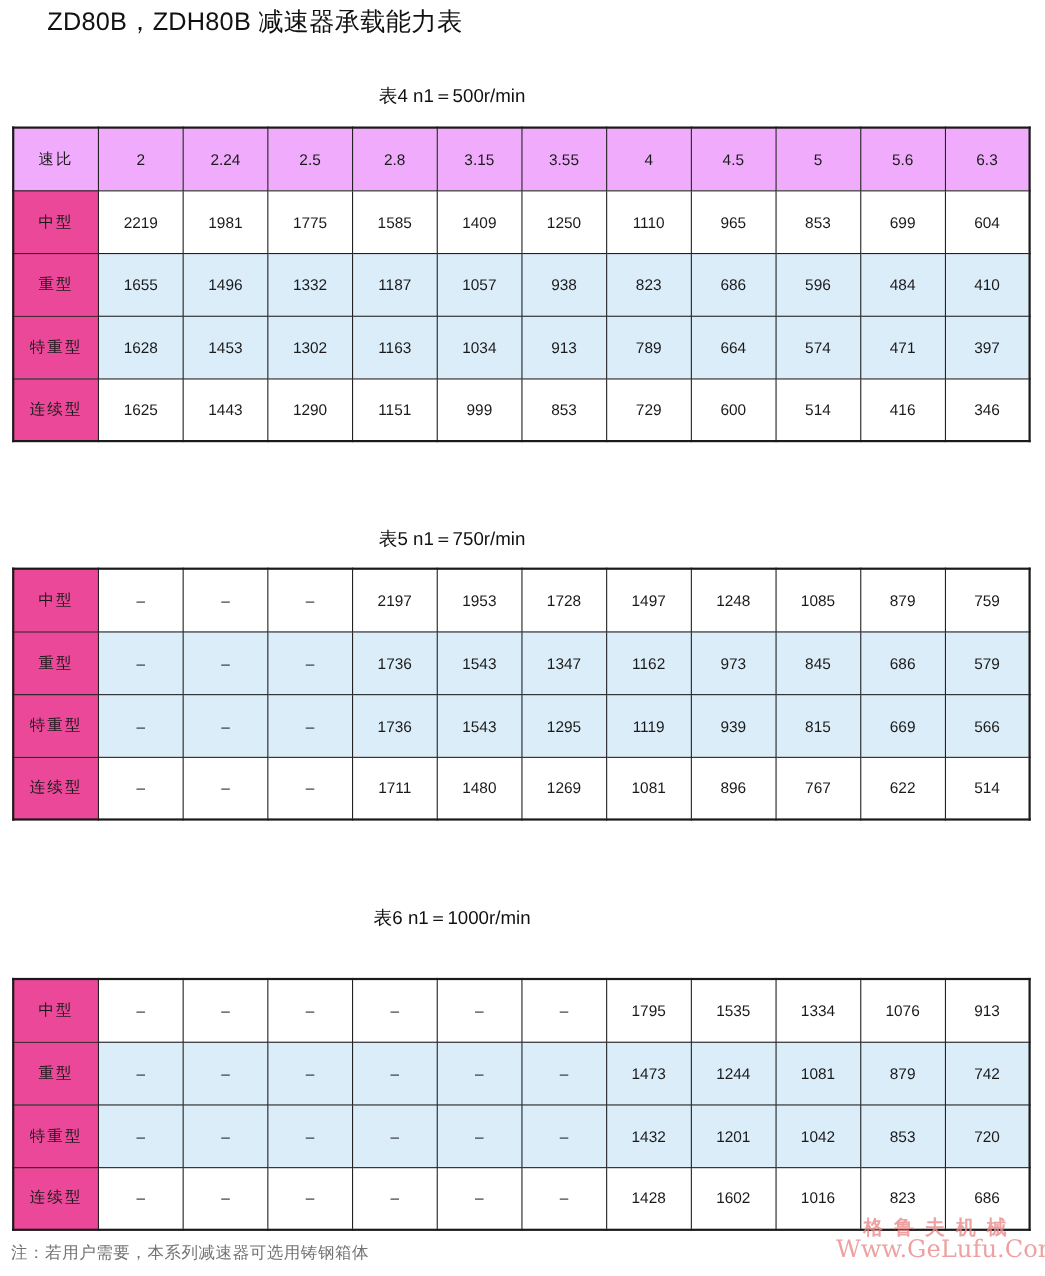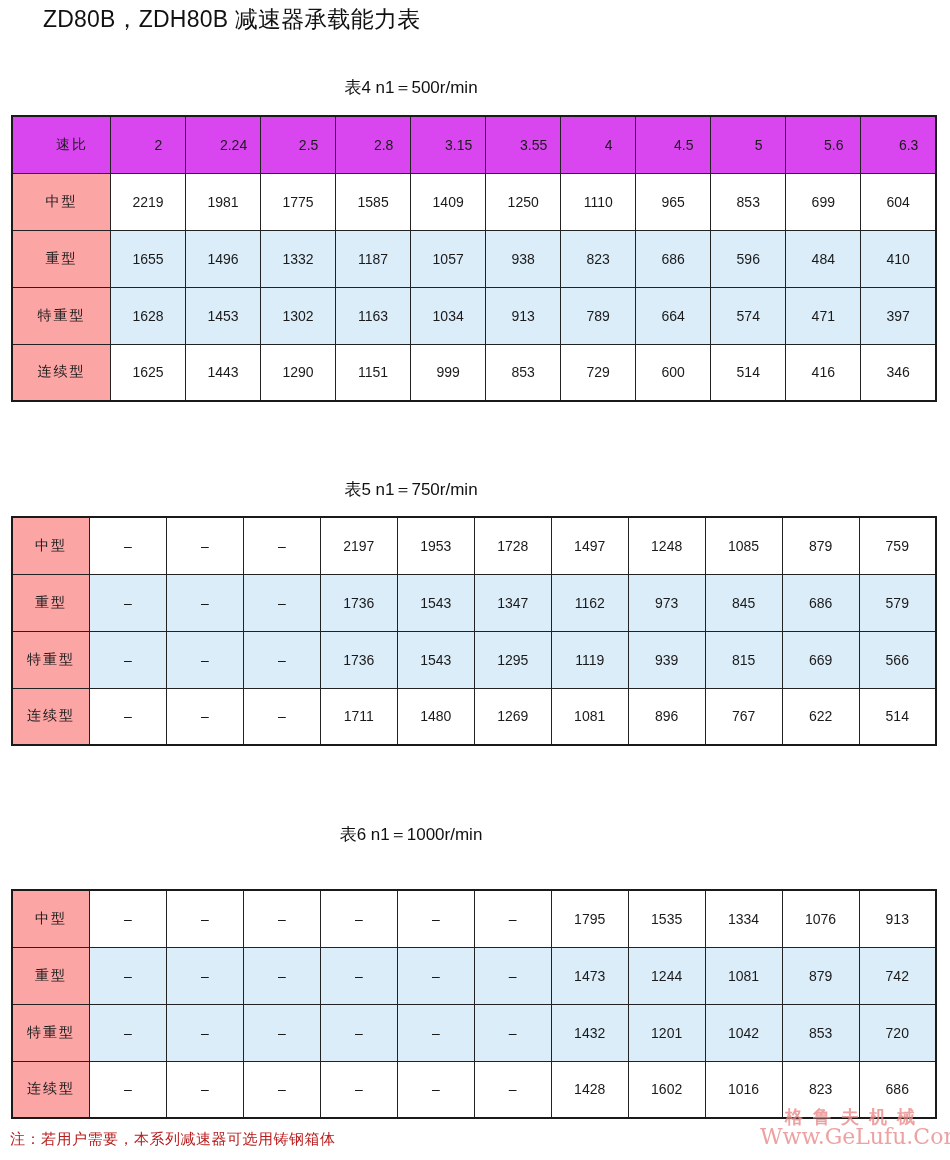--- a/index.html
+++ b/index.html
@@ -16,25 +16,25 @@
     position: absolute; left: 0; width: 822px; text-align: center; font-size: 17px; color: #111;
   }
   table.cap {
     position: absolute; left: 11px; width: 926px; border-collapse: collapse; table-layout: fixed;
     border: 2px solid #1a1a1a;
   }
   table.cap td {
     border: 1.5px solid #222; text-align: center; vertical-align: middle; font-size: 14px;
     padding: 0; color: #1a1a1a;
   }
-  table.cap td.rowhead { background: #fca5a5; width: 76px; letter-spacing: 2px; }
-  table.cap tr.hdr td { background: #d946ef; padding-left: 21px; }
+  table.cap td.rowhead { background: #ec4899; width: 76px; letter-spacing: 2px; }
+  table.cap tr.hdr td { background: #f0abfc; }
   table.cap tr.blue td.val { background: #dcedfa; }
   .note {
-    position: absolute; left: 10px; top: 1130px; font-size: 15px; color: #b91c1c; letter-spacing: 0.5px;
+    position: absolute; left: 10px; top: 1130px; font-size: 15px; color: #737373; letter-spacing: 0.5px;
   }
   .watermark {
     position: absolute; left: 760px; top: 1108px; width: 190px; text-align: center; color: #e98a8a;
     opacity: 0.8; line-height: 1.0;
   }
   .watermark .cn { font-family: "DejaVu Serif", serif; font-size: 18px; letter-spacing: 10px; font-weight: bold; }
   .watermark .url { font-family: "DejaVu Serif", serif; font-size: 22px; }
 </style>
 </head>
 <body>

